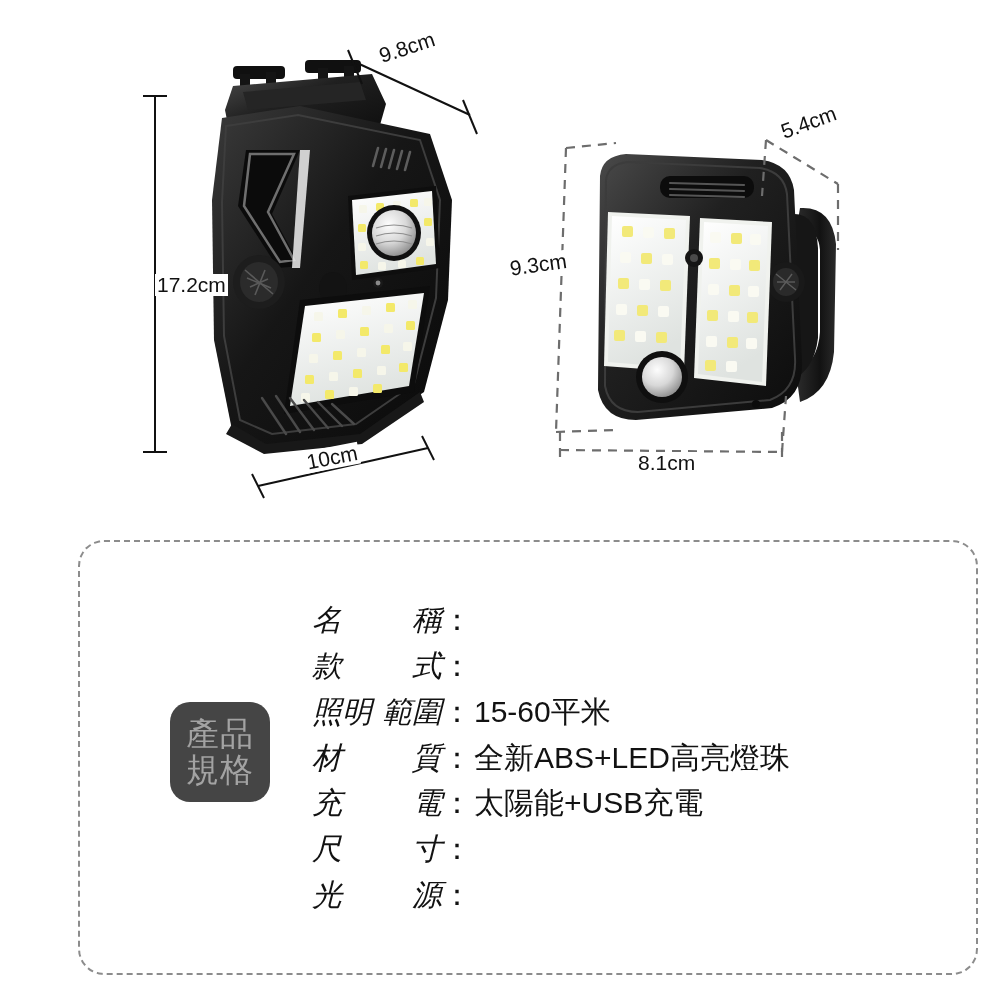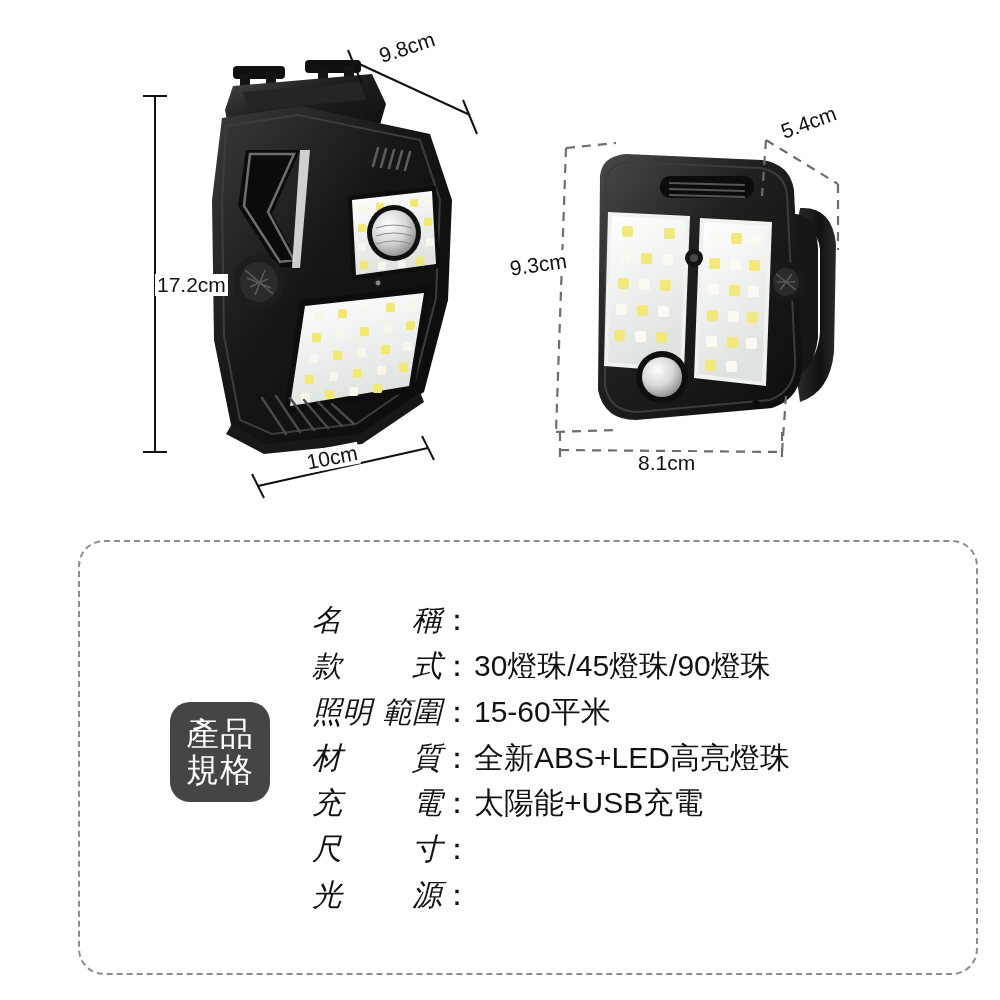--- a/index.html
+++ b/index.html
@@ -55,21 +55,21 @@
     left:0;top:0;width:100%;height:100%;
     display:flex;
     align-items:center;
     padding-left:18px;
     box-sizing:border-box;
   }
   #spec-badge{
     width:100px;height:100px;
     border-radius:20px;
     background:#454545;
-    color:#ffffff;
+    color:#a3a3a3;
     display:flex;
     flex-direction:column;
     align-items:center;
     justify-content:center;
     font-size:33px;
     line-height:1.08;
     letter-spacing:1px;
     flex:0 0 auto;
     margin-left:72px;
     margin-top:-12px;
@@ -421,21 +421,20 @@
           </span>
           <span class="spec-colon">：</span>
         </div>
 
         <div class="spec-row">
           <span class="spec-label">
             <i>款</i>
               <i>式</i>
           </span>
           <span class="spec-colon">：</span>
-          <span class="spec-value">30燈珠/45燈珠/90燈珠</span>
         </div>
 
         <div class="spec-row">
           <span class="spec-label">
             <i>照明</i>
               <i>範圍</i>
           </span>
           <span class="spec-colon">：</span>
           <span class="spec-value">15-60平米</span>
         </div>

